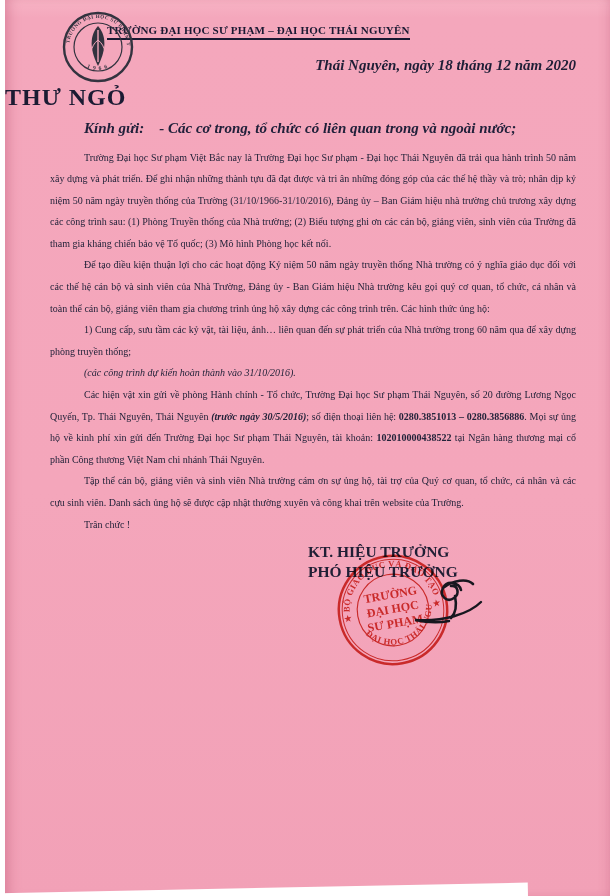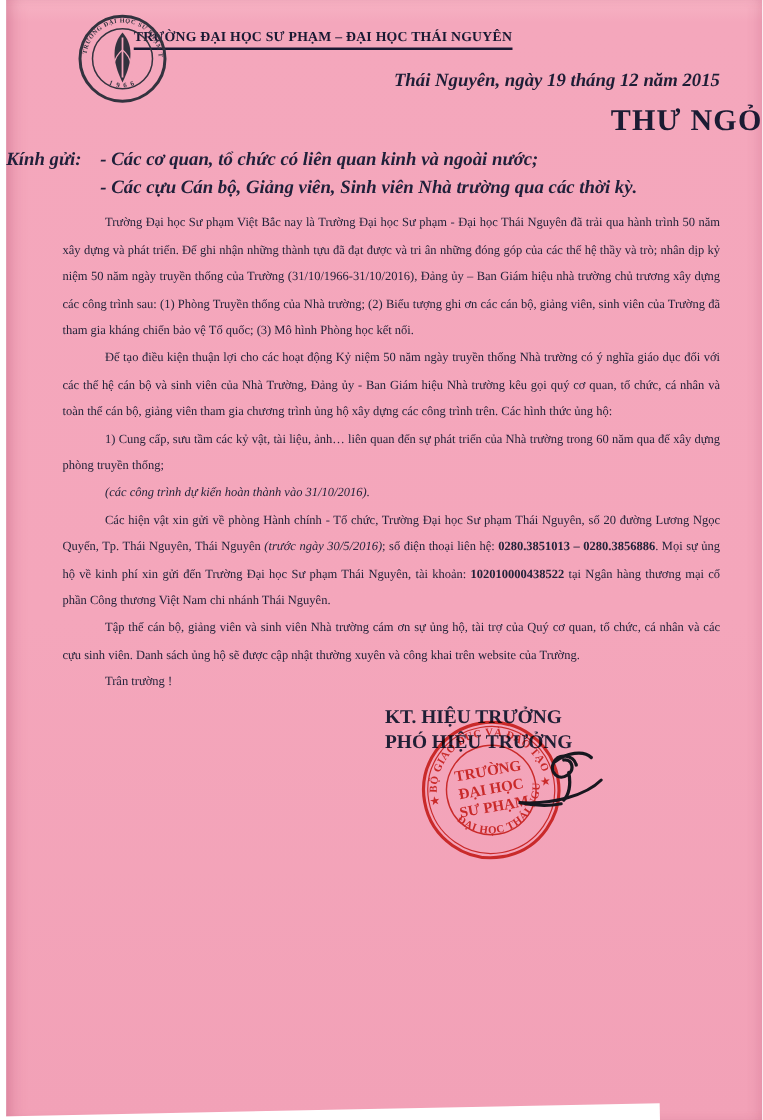--- a/index.html
+++ b/index.html
@@ -12,35 +12,35 @@
          transform:rotate(-1.15deg);}
   .inner{position:relative;width:100%;height:100%;color:#23233a;}
 
   
   .logo{position:absolute;left:56px;top:10px;width:74px;height:74px;}
   .org-title{padding:24px 14px 0 102px;font-weight:bold;font-size:11px;color:#191932;
              letter-spacing:.2px;white-space:nowrap;}
   .org-title span{border-bottom:2px solid #191932;padding-bottom:2px;}
   .date-line{margin-top:21px;padding-right:34px;text-align:right;font-style:italic;
              font-weight:600;font-size:15px;color:#1e1e36;}
-  .doc-title{margin:10px 0 7px 0;text-align:right;font-size:24px;font-weight:bold;
+  .doc-title{margin:10px 0 7px 0;text-align:left;font-size:24px;font-weight:bold;
              color:#1b1b33;letter-spacing:1px;}
 
   
-  .kinh-gui{display:flex;gap:15px;font-weight:bold;font-style:italic;
+  .kinh-gui{display:flex;gap:15px;padding-left:79px;font-weight:bold;font-style:italic;
             font-size:15px;line-height:21.5px;color:#20203a;}
   .kg-lines div{white-space:nowrap;}
 
   
   .content{padding:7px 34px 0 45px;font-size:10px;line-height:21.6px;text-align:justify;
            color:#23233a;}
   .content p{margin:0;text-indent:34px;}
   .note{font-style:italic;font-weight:400;}
   .b{font-weight:bold;font-style:normal;}
-  .bi{font-weight:normal;font-style:italic;}
+  .bi{font-weight:bold;font-style:italic;}
 
   
   .signature{position:relative;height:130px;margin-top:3px;}
   .sig-titles{position:absolute;left:303px;top:4px;width:252px;text-align:left;
               font-weight:bold;font-size:15.5px;line-height:20px;color:#201f35;}
   .stamp{position:absolute;left:330px;top:14px;width:116px;height:116px;
          mix-blend-mode:multiply;opacity:.92;transform:rotate(-10deg);}
   .ink-signature{position:absolute;left:404px;top:38px;width:110px;height:62px;}
 </style>
 </head>
@@ -64,39 +64,38 @@
           <textPath href="#lgTop" startOffset="4%">TRƯỜNG ĐẠI HỌC SƯ PHẠM THÁI NGUYÊN</textPath>
         </text>
         <text font-size="5.6" fill="#33333f" font-weight="bold" letter-spacing="1">
           <textPath href="#lgBot" startOffset="32%">1 9 6 6</textPath>
         </text>
       </svg>
 
       <div class="org-title">
         <span>TRƯỜNG ĐẠI HỌC SƯ PHẠM – ĐẠI HỌC THÁI NGUYÊN</span>
       </div>
-      <div class="date-line">Thái Nguyên, ngày 19 tháng 12 năm 2015</div>
+      <div class="date-line">Thái Nguyên, ngày 18 tháng 12 năm 2020</div>
       <div class="doc-title">THƯ NGỎ</div>
 
       <div class="kinh-gui">
         <span>Kính gửi:</span>
         <div class="kg-lines">
-          <div>- Các cơ quan, tổ chức có liên quan kinh và ngoài nước;</div>
-          <div>- Các cựu Cán bộ, Giảng viên, Sinh viên Nhà trường qua các thời kỳ.</div>
+          <div>- Các cơ trong, tổ chức có liên quan trong và ngoài nước;</div>
         </div>
       </div>
 
       <div class="content">
         <p>Trường Đại học Sư phạm Việt Bắc nay là Trường Đại học Sư phạm - Đại học Thái Nguyên đã trải qua hành trình 50 năm xây dựng và phát triển. Để ghi nhận những thành tựu đã đạt được và tri ân những đóng góp của các thế hệ thầy và trò; nhân dịp kỷ niệm 50 năm ngày truyền thống của Trường (31/10/1966-31/10/2016), Đảng ủy – Ban Giám hiệu nhà trường chủ trương xây dựng các công trình sau: (1) Phòng Truyền thống của Nhà trường; (2) Biểu tượng ghi ơn các cán bộ, giảng viên, sinh viên của Trường đã tham gia kháng chiến bảo vệ Tổ quốc; (3) Mô hình Phòng học kết nối.</p>
         <p>Để tạo điều kiện thuận lợi cho các hoạt động Kỷ niệm 50 năm ngày truyền thống Nhà trường có ý nghĩa giáo dục đối với các thế hệ cán bộ và sinh viên của Nhà Trường, Đảng ủy - Ban Giám hiệu Nhà trường kêu gọi quý cơ quan, tổ chức, cá nhân và toàn thể cán bộ, giảng viên tham gia chương trình ủng hộ xây dựng các công trình trên. Các hình thức ủng hộ:</p>
         <p>1) Cung cấp, sưu tầm các kỷ vật, tài liệu, ảnh… liên quan đến sự phát triển của Nhà trường trong 60 năm qua để xây dựng phòng truyền thống;</p>
         <p class="note">(các công trình dự kiến hoàn thành vào 31/10/2016).</p>
         <p><span>Các hiện vật xin gửi về phòng Hành chính - Tổ chức, Trường Đại học Sư phạm Thái Nguyên, số 20 đường Lương Ngọc Quyến, Tp. Thái Nguyên, Thái Nguyên </span><span class="bi">(trước ngày 30/5/2016)</span><span>; số điện thoại liên hệ: </span><span class="b">0280.3851013 – 0280.3856886</span><span>. Mọi sự ủng hộ về kinh phí xin gửi đến Trường Đại học Sư phạm Thái Nguyên, tài khoản: </span><span class="b">102010000438522</span><span> tại Ngân hàng thương mại cổ phần Công thương Việt Nam chi nhánh Thái Nguyên.</span></p>
         <p>Tập thể cán bộ, giảng viên và sinh viên Nhà trường cám ơn sự ủng hộ, tài trợ của Quý cơ quan, tổ chức, cá nhân và các cựu sinh viên. Danh sách ủng hộ sẽ được cập nhật thường xuyên và công khai trên website của Trường.</p>
-        <p>Trân trường !</p>
+        <p>Trân chức !</p>
       </div>
 
       <div class="signature">
         <div class="sig-titles">
           <div>KT. HIỆU TRƯỞNG</div>
           <div>PHÓ HIỆU TRƯỞNG</div>
         </div>
 
         <svg class="stamp" viewBox="0 0 120 120">
           <defs>

